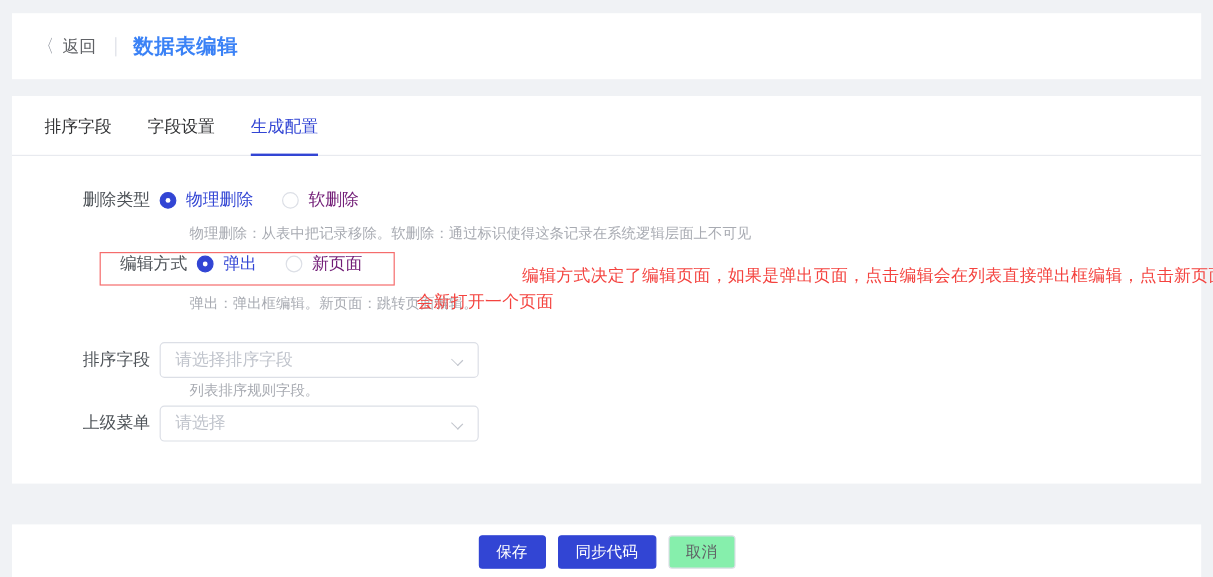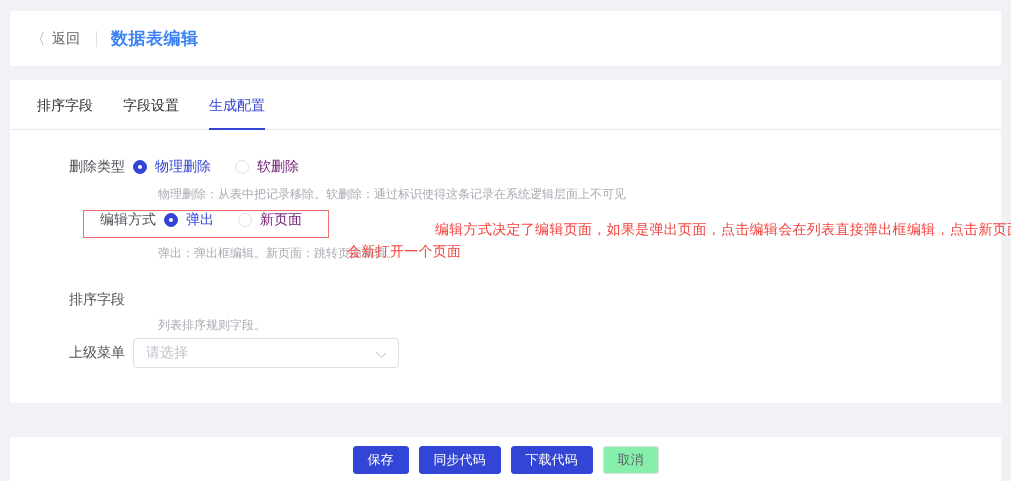--- a/index.html
+++ b/index.html
@@ -110,35 +110,38 @@
             <span class="radio"></span>
             <span class="radio-label">新页面</span>
           </span>
         </div>
       </div>
     </div>
     <div class="help-text help-2">弹出：弹出框编辑。新页面：跳转页面编辑。</div>
 
     <div class="form-row select-row">
       <span class="form-label">排序字段</span>
+      <div class="select">
+        <span class="placeholder">请选择排序字段</span>
+        <span class="caret"></span>
+      </div>
     </div>
     <div class="help-text help-3">列表排序规则字段。</div>
 
     <div class="form-row select-row select-row-2">
       <span class="form-label">上级菜单</span>
       <div class="select">
         <span class="placeholder">请选择</span>
         <span class="caret"></span>
       </div>
     </div>
 
   </div>
 </div>
 
 <div class="annotation-line annotation-line-1">编辑方式决定了编辑页面，如果是弹出页面，点击编辑会在列表直接弹出框编辑，点击新页面，编辑时</div>
 <div class="annotation-line annotation-line-2">会新打开一个页面</div>
 
 <div class="card footer-card">
   <button class="btn btn-primary">保存</button>
   <button class="btn btn-primary">同步代码</button>
-  <button class="btn btn-primary">下载代码</button>
   <button class="btn btn-default">取消</button>
 </div>
 
 </body></html>

